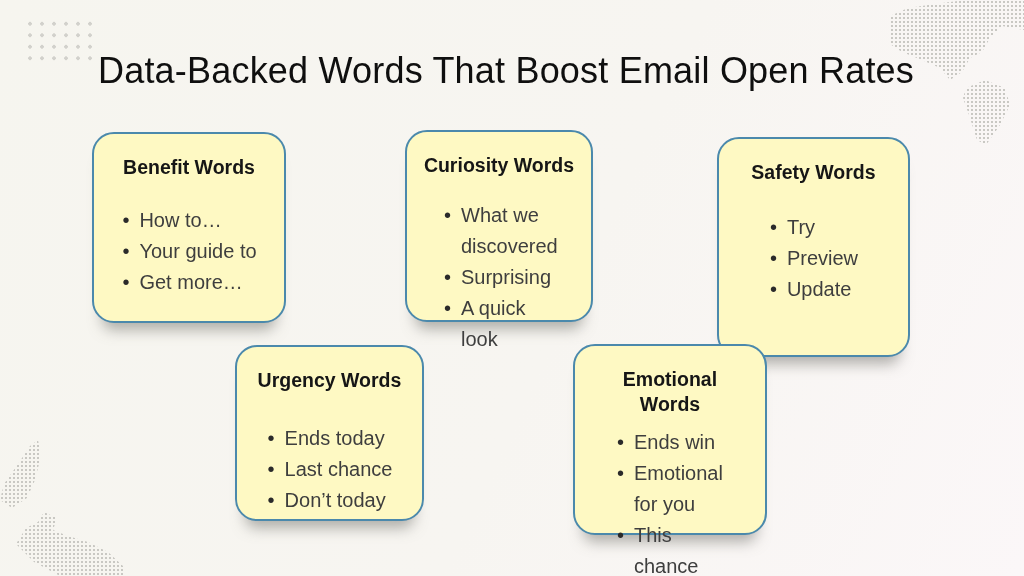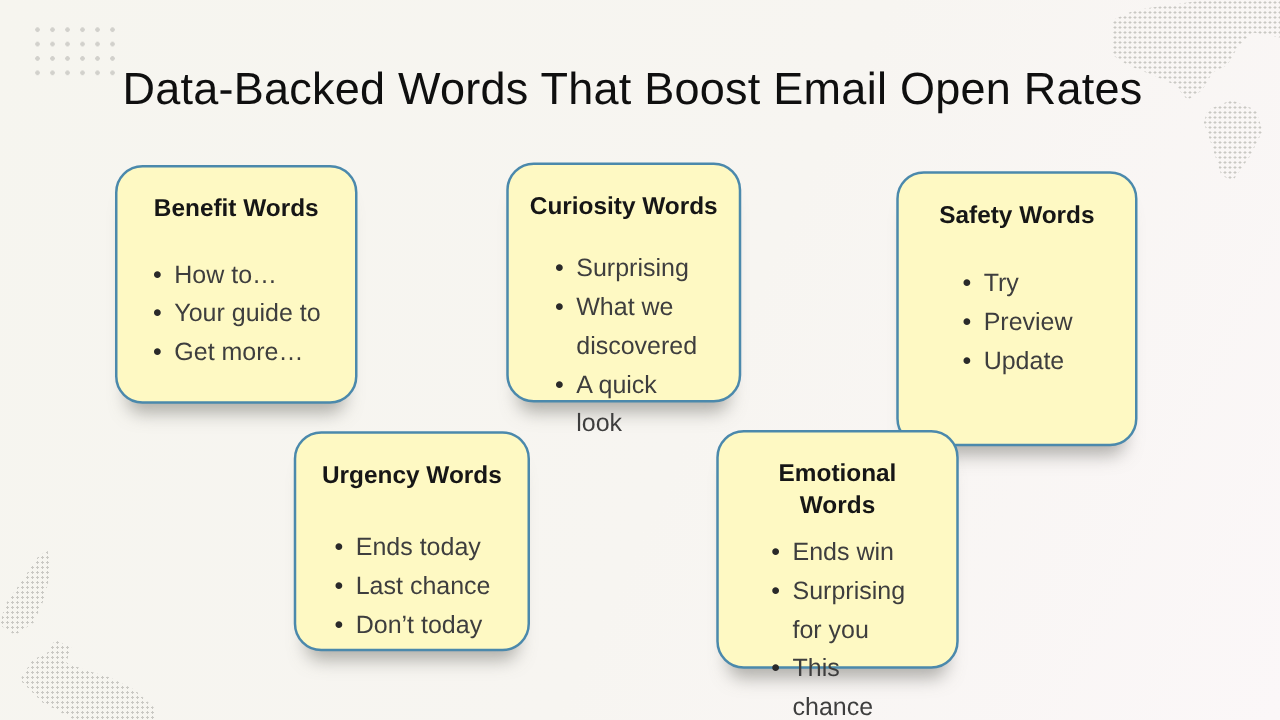--- a/index.html
+++ b/index.html
@@ -115,22 +115,22 @@
   <ul class="card-list">
     <li>How to…</li>
     <li>Your guide to</li>
     <li>Get more…</li>
   </ul>
 </div>
 
 <div class="card card-curiosity">
   <div class="card-title">Curiosity Words</div>
   <ul class="card-list">
+    <li>What we discovered</li>
     <li>Surprising</li>
-    <li>What we discovered</li>
     <li>A quick look</li>
   </ul>
 </div>
 
 <div class="card card-safety">
   <div class="card-title">Safety Words</div>
   <ul class="card-list">
     <li>Try</li>
     <li>Preview</li>
     <li>Update</li>
@@ -143,16 +143,16 @@
     <li>Ends today</li>
     <li>Last chance</li>
     <li>Don’t today</li>
   </ul>
 </div>
 
 <div class="card card-emotional">
   <div class="card-title">Emotional Words</div>
   <ul class="card-list">
     <li>Ends win</li>
-    <li>Surprising for you</li>
+    <li>Emotional for you</li>
     <li>This chance</li>
   </ul>
 </div>
 
 </body></html>

